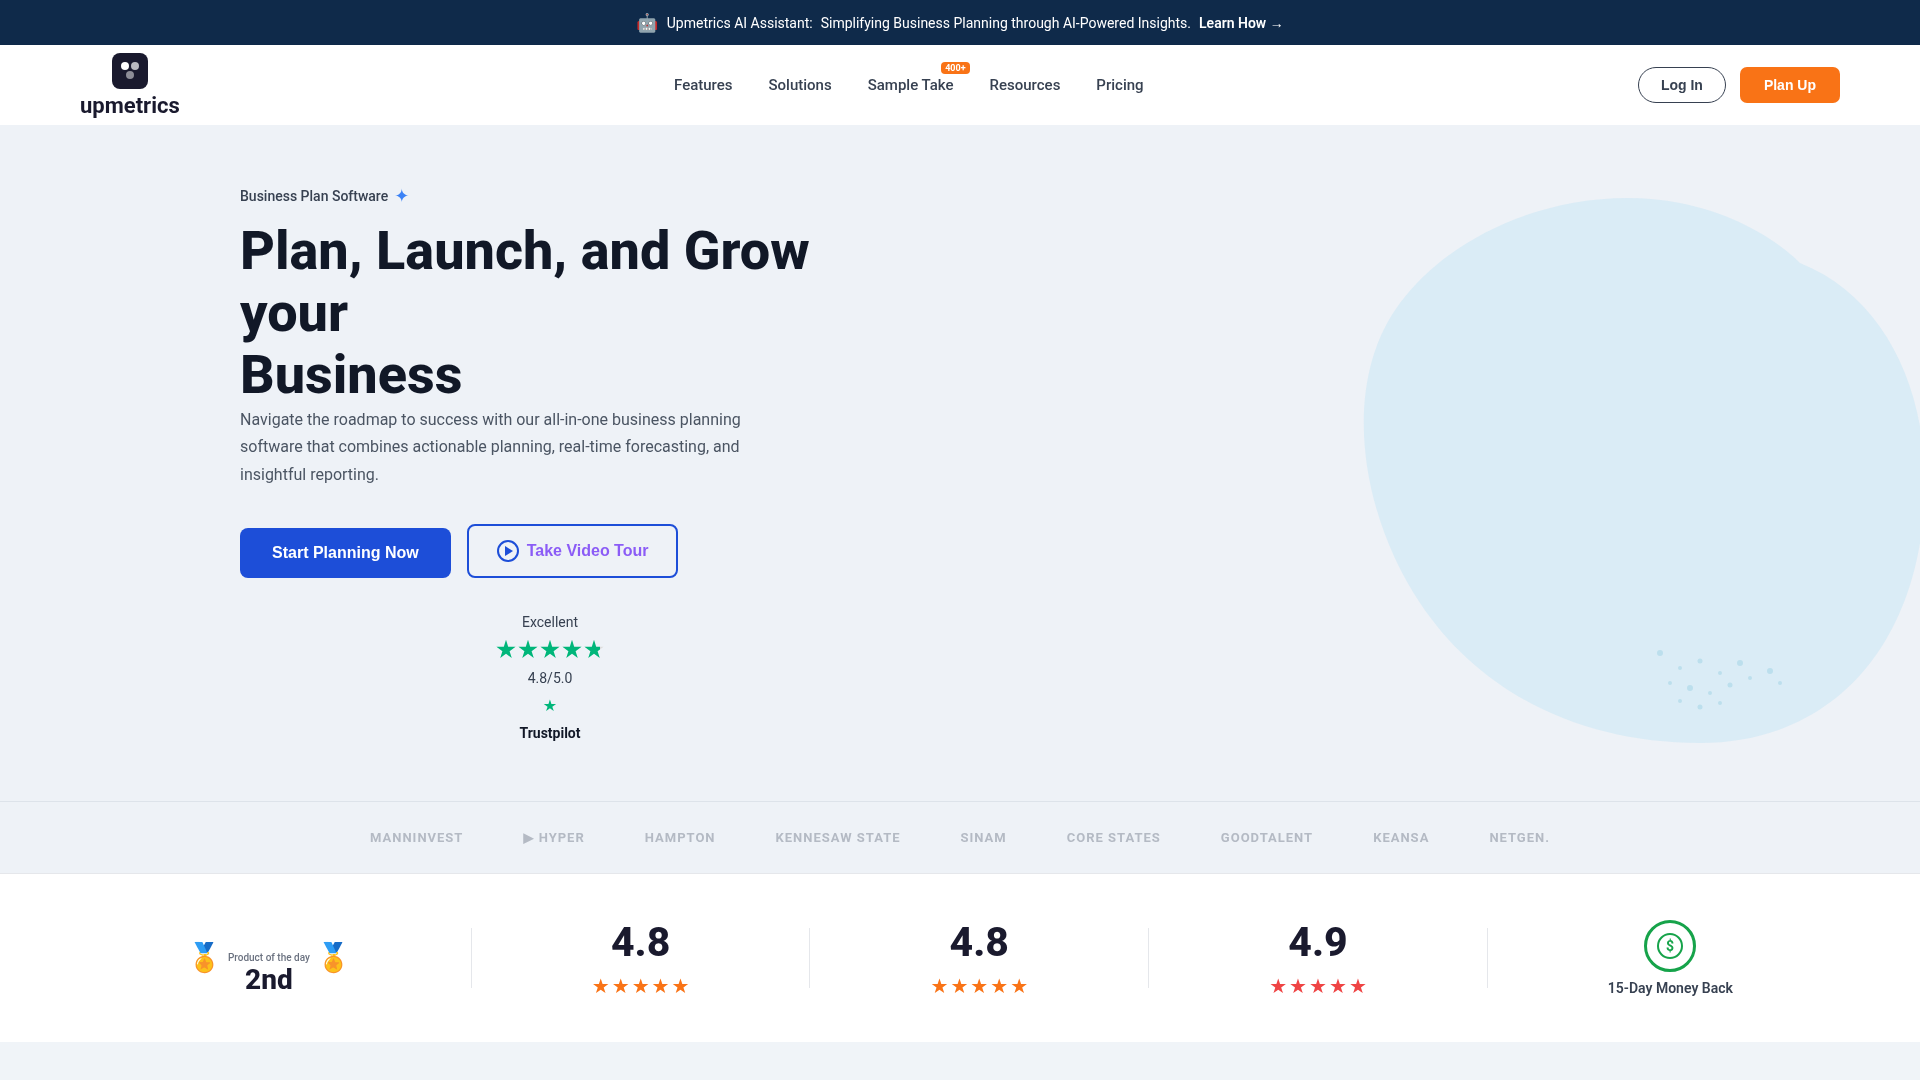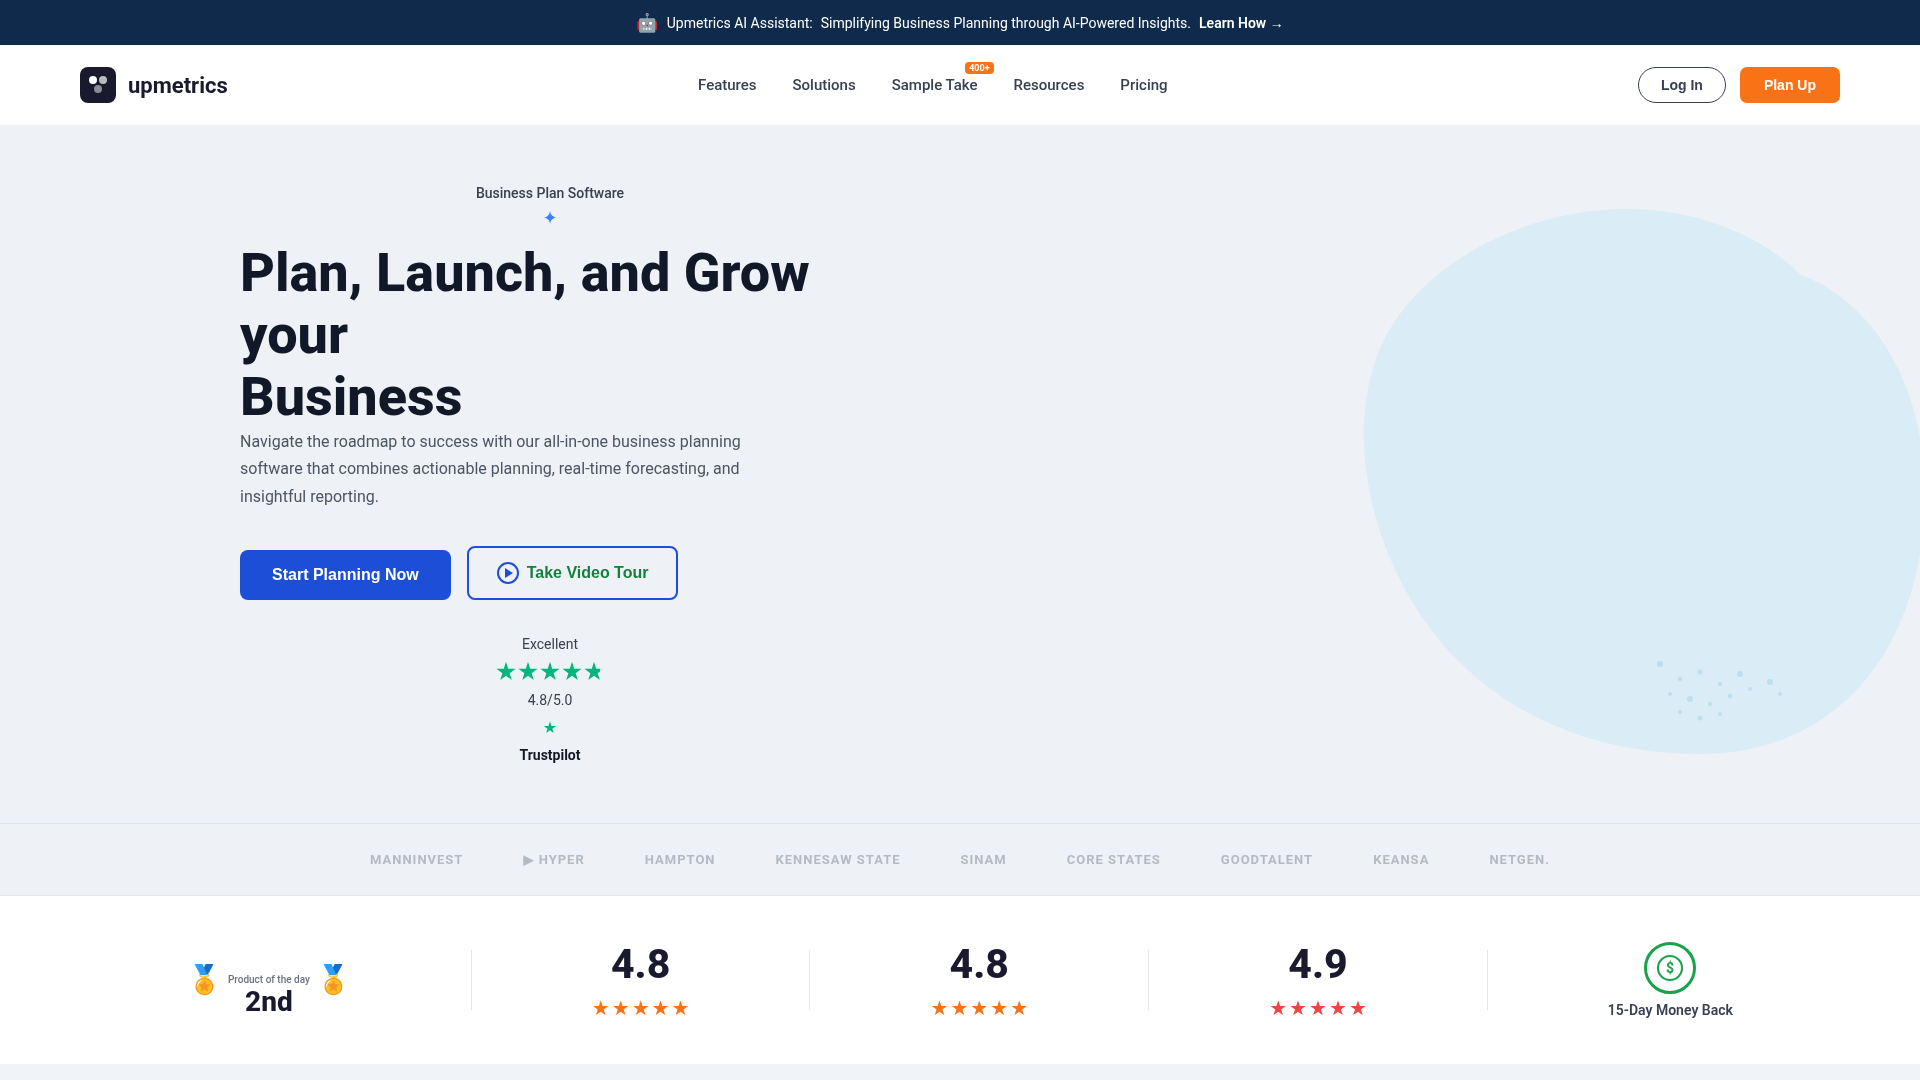--- a/index.html
+++ b/index.html
@@ -26,25 +26,26 @@
       display: flex;
       align-items: center;
       justify-content: space-between;
       padding: 0 80px;
       height: 80px;
       box-shadow: 0 1px 3px rgba(0,0,0,0.06);
     }
     .logo {
       display: flex;
       align-items: center;
-      gap: 12px;
+      gap: 4px;
       font-size: 22px;
       font-weight: 700;
       color: #1a1a2e;
       text-decoration: none;
+      flex-direction: column;
     }
     .logo-icon {
       width: 36px;
       height: 36px;
       background: #1a1a2e;
       border-radius: 8px;
       display: flex;
       align-items: center;
       justify-content: center;
       color: #fff;
@@ -117,21 +118,20 @@
       z-index: 2;
     }
     .hero-eyebrow {
       font-size: 14px;
       color: #374151;
       font-weight: 500;
       margin-bottom: 14px;
       display: flex;
       align-items: center;
       gap: 6px;
-      flex-direction: column;
     }
     .sparkle { color: #3b82f6; font-size: 18px; }
     .hero-title {
       font-size: 54px;
       font-weight: 800;
       color: #111827;
       line-height: 1.15;
     }
     .hero-desc {
       font-size: 16px;
@@ -151,21 +151,21 @@
       color: #fff;
       border: none;
       padding: 16px 32px;
       border-radius: 8px;
       font-size: 16px;
       font-weight: 700;
       cursor: pointer;
     }
     .btn-outline {
       background: transparent;
-      color: #15803d;
+      color: #8b5cf6;
       border: 2px solid #1d4ed8;
       padding: 14px 28px;
       border-radius: 8px;
       font-size: 16px;
       font-weight: 600;
       cursor: pointer;
       display: flex;
       align-items: center;
       gap: 8px;
     }

